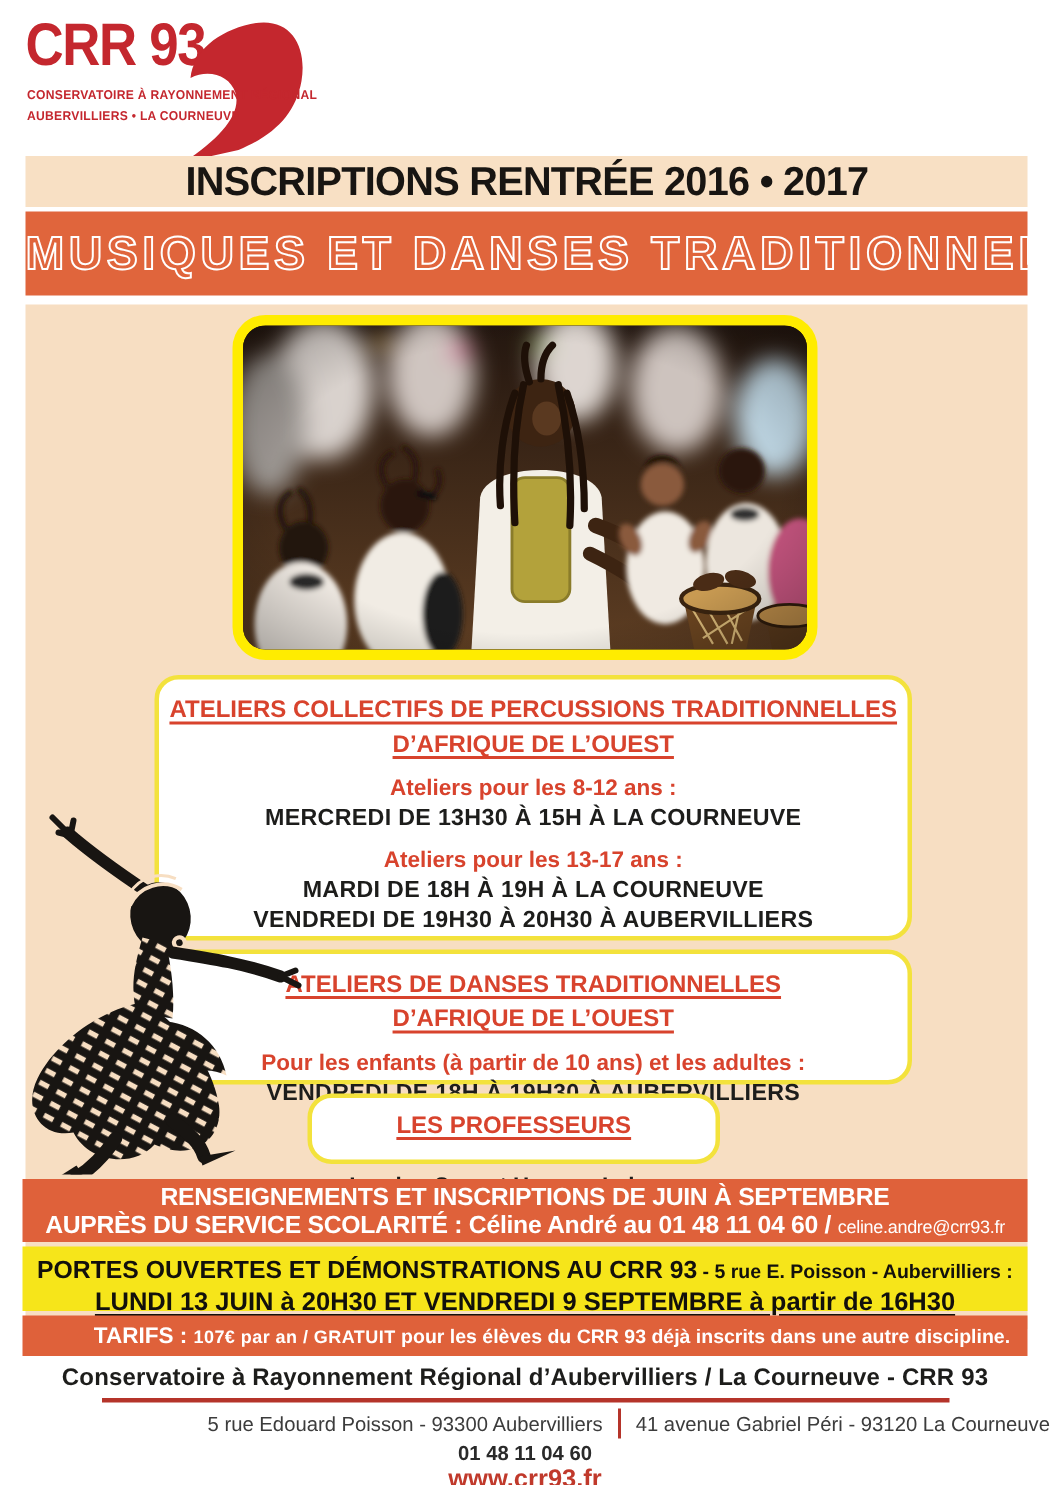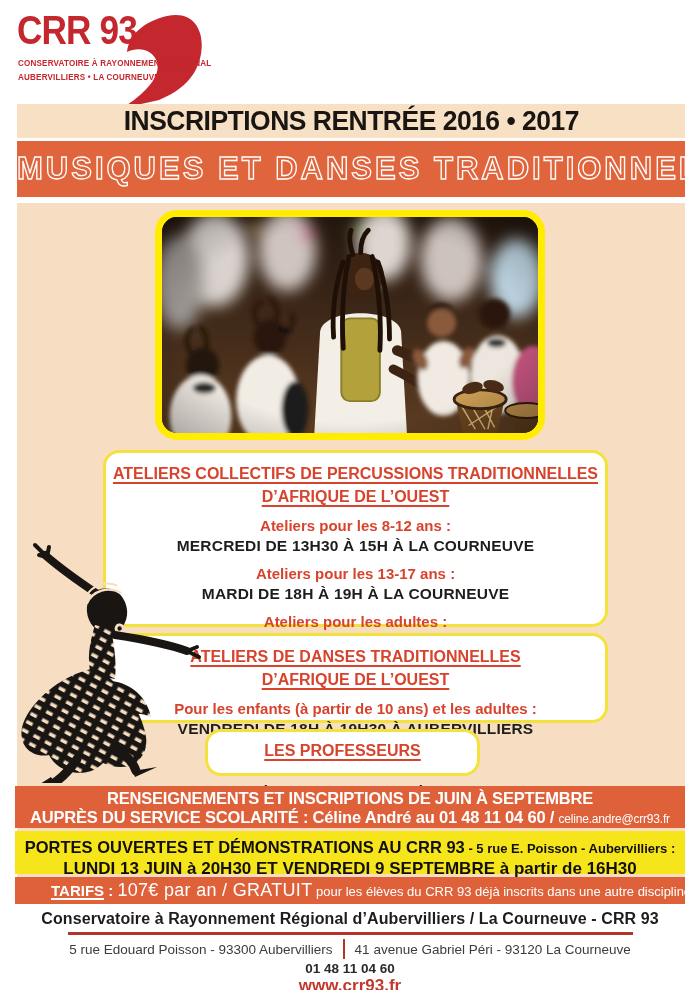--- a/index.html
+++ b/index.html
@@ -59,31 +59,31 @@
 
   .banner-portes { position:absolute; left:15px; top:831px; width:670px; height:43px;
       background:#f6e51a; color:#12100c; text-align:center; padding-top:6px; }
   .banner-portes .l1 { font-size:16.5px; font-weight:bold; line-height:20px; white-space:nowrap; }
   .banner-portes .l1 .detail { font-size:13px; }
   .banner-portes .l2 { font-size:17px; font-weight:bold; line-height:19px; text-decoration:underline;
       text-decoration-thickness:1.5px; text-underline-offset:3px; white-space:nowrap; }
 
   .banner-tarifs { position:absolute; left:15px; top:877px; width:670px; height:27px;
       background:#df613a; color:#ffffff; text-align:center; line-height:27px; white-space:nowrap; }
-  .banner-tarifs .lbl { font-size:15px; font-weight:bold; text-decoration:underline;
+  .banner-tarifs .lbl { font-size:15px; font-weight:bold; 
       text-decoration-thickness:1.5px; text-underline-offset:2px;padding-left:36px; }
   .banner-tarifs .sep { font-size:15px; font-weight:bold; }
-  .banner-tarifs .price { font-size:18px; font-weight:normal; letter-spacing:0.3px; }
-  .banner-tarifs .note { font-size:13px; font-weight:normal; }
+  .banner-tarifs .price { font-size:12px; font-weight:bold; letter-spacing:0.3px; }
+  .banner-tarifs .note { font-size:13px; font-weight:bold; }
 
   
   .footer { position:absolute; left:0; top:904px; width:700px; height:86px; background:#ffffff; text-align:center; }
   .footer-title { margin-top:6px; font-size:16px; font-weight:bold; color:#1d1d1b; letter-spacing:0.1px; }
   .footer-rule { margin:4px auto 0 auto; width:565px; height:3px; background:#b5342a; }
-  .footer-addresses { margin-top:4px; display:flex; justify-content:center; align-items:center; gap:10px;
+  .footer-addresses { margin-top:4px; display:flex; justify-content:flex-end; align-items:center; gap:10px;
       font-size:13.5px; color:#3c3c3c; }
   .footer-vbar { width:2px; height:20px; background:#b5342a; }
   .footer-phone { margin-top:2px; font-size:13.5px; font-weight:bold; color:#2a2a2a; }
   .footer-site { font-size:17px; font-weight:bold; color:#c0392b; text-decoration:none; }
 </style>
 </head>
 <body>
 
 <div class="page">
 
@@ -196,21 +196,20 @@
 
     <div class="wbox box-percussions">
       <div class="box-title">
         <span>ATELIERS COLLECTIFS DE PERCUSSIONS TRADITIONNELLES</span><br>
         <span>D’AFRIQUE DE L’OUEST</span>
       </div>
       <div class="audience">Ateliers pour les 8-12 ans :</div>
       <div class="sched">MERCREDI DE 13H30 À 15H À LA COURNEUVE</div>
       <div class="audience">Ateliers pour les 13-17 ans :</div>
       <div class="sched">MARDI DE 18H À 19H À LA COURNEUVE</div>
-      <div class="audience">Ateliers pour les adultes :</div>
       <div class="sched">VENDREDI DE 19H30 À 20H30 À AUBERVILLIERS</div>
     </div>
 
     <div class="wbox box-danses">
       <div class="box-title">
         <span>ATELIERS DE DANSES TRADITIONNELLES</span><br>
         <span>D’AFRIQUE DE L’OUEST</span>
       </div>
       <div class="audience">Pour les enfants (à partir de 10 ans) et les adultes :</div>
       <div class="sched">VENDREDI DE 18H À 19H30 À AUBERVILLIERS</div>

